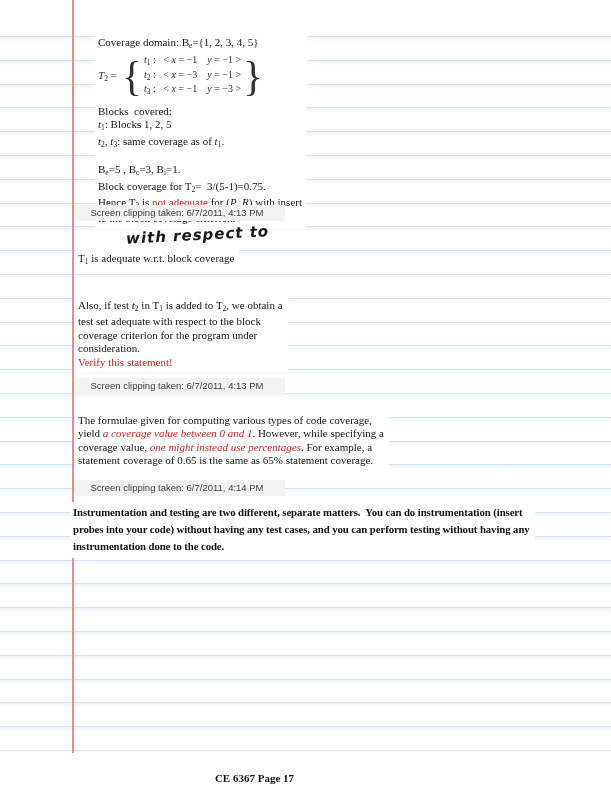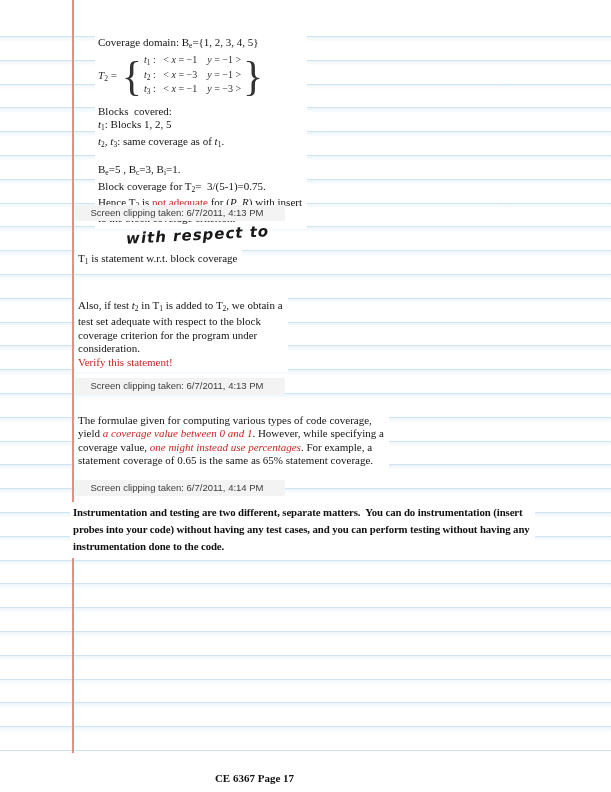--- a/index.html
+++ b/index.html
@@ -85,21 +85,21 @@
     <div class="line"><span>Block coverage for T</span><span class="s-sub">2</span><span>=  3/(5-1)=0.75.</span></div>
     <div class="line"><span>Hence T</span><span class="s-sub">2</span><span> is </span><span class="s-red">not adequate</span><span> for (</span><span class="s-i">P</span><span>, </span><span class="s-i">R</span><span>) with insert</span></div>
     <div class="line"><span>to the block coverage criterion.</span></div>
   </div>
 
   <div class="caption" id="caption-1">Screen clipping taken: 6/7/2011, 4:13 PM</div>
 
   <div class="handwriting">with respect to</div>
 
   <div class="note" id="block-t1">
-    <div class="line"><span>T</span><span class="s-sub">1</span><span> is statement w.r.t. block coverage</span></div>
+    <div class="line"><span>T</span><span class="s-sub">1</span><span> is adequate w.r.t. block coverage</span></div>
   </div>
 
   <div class="note" id="block-addition">
     <div class="line"><span>Also, if test </span><span class="s-i">t</span><span class="s-sub">2</span><span> in T</span><span class="s-sub">1</span><span> is added to T</span><span class="s-sub">2</span><span>, we obtain a</span></div>
     <div class="line"><span>test set adequate with respect to the block</span></div>
     <div class="line"><span>coverage criterion for the program under</span></div>
     <div class="line"><span>consideration.</span></div>
     <div class="line"><span class="s-red">Verify this statement!</span></div>
   </div>
 

